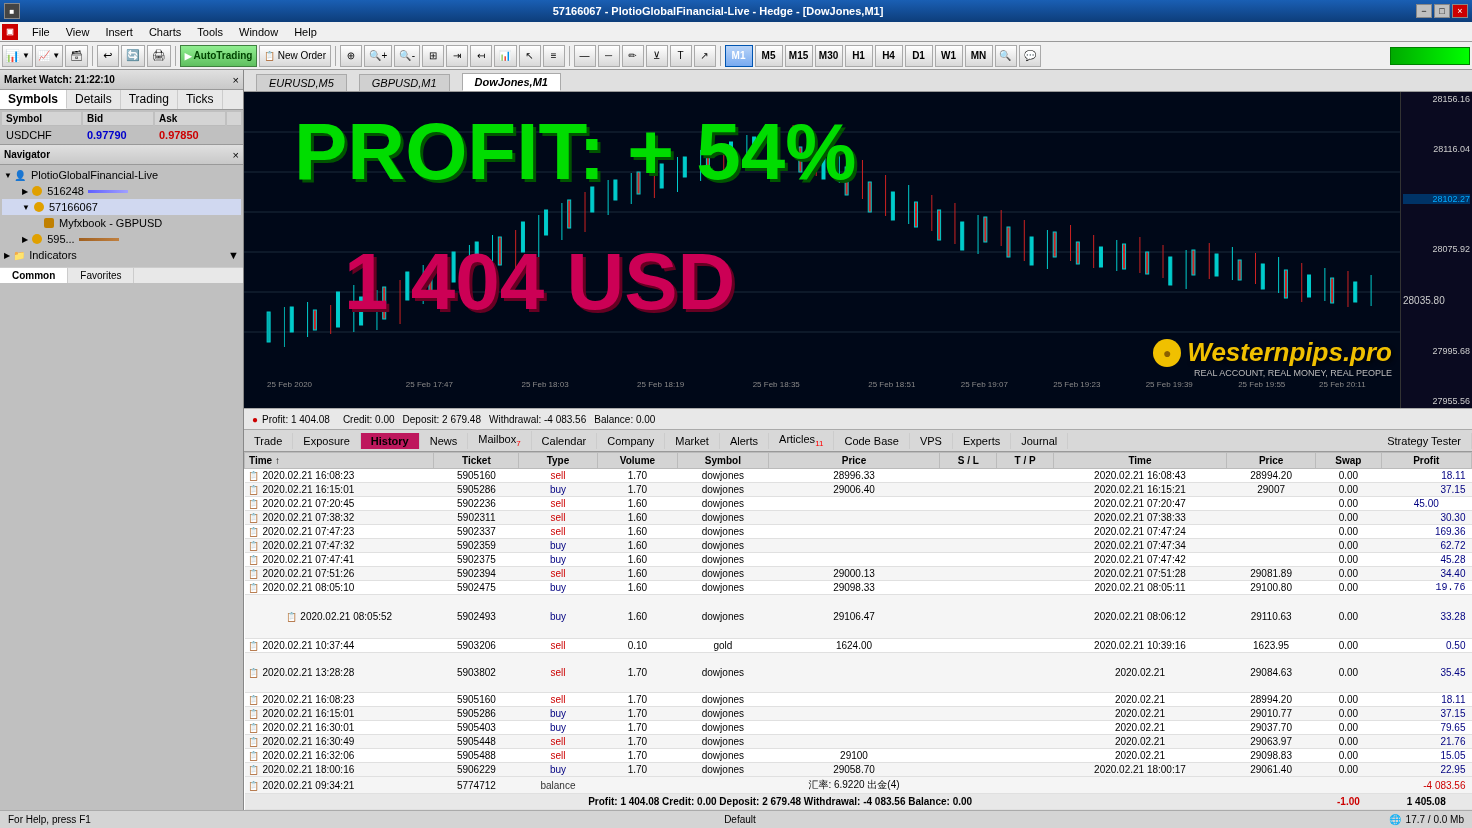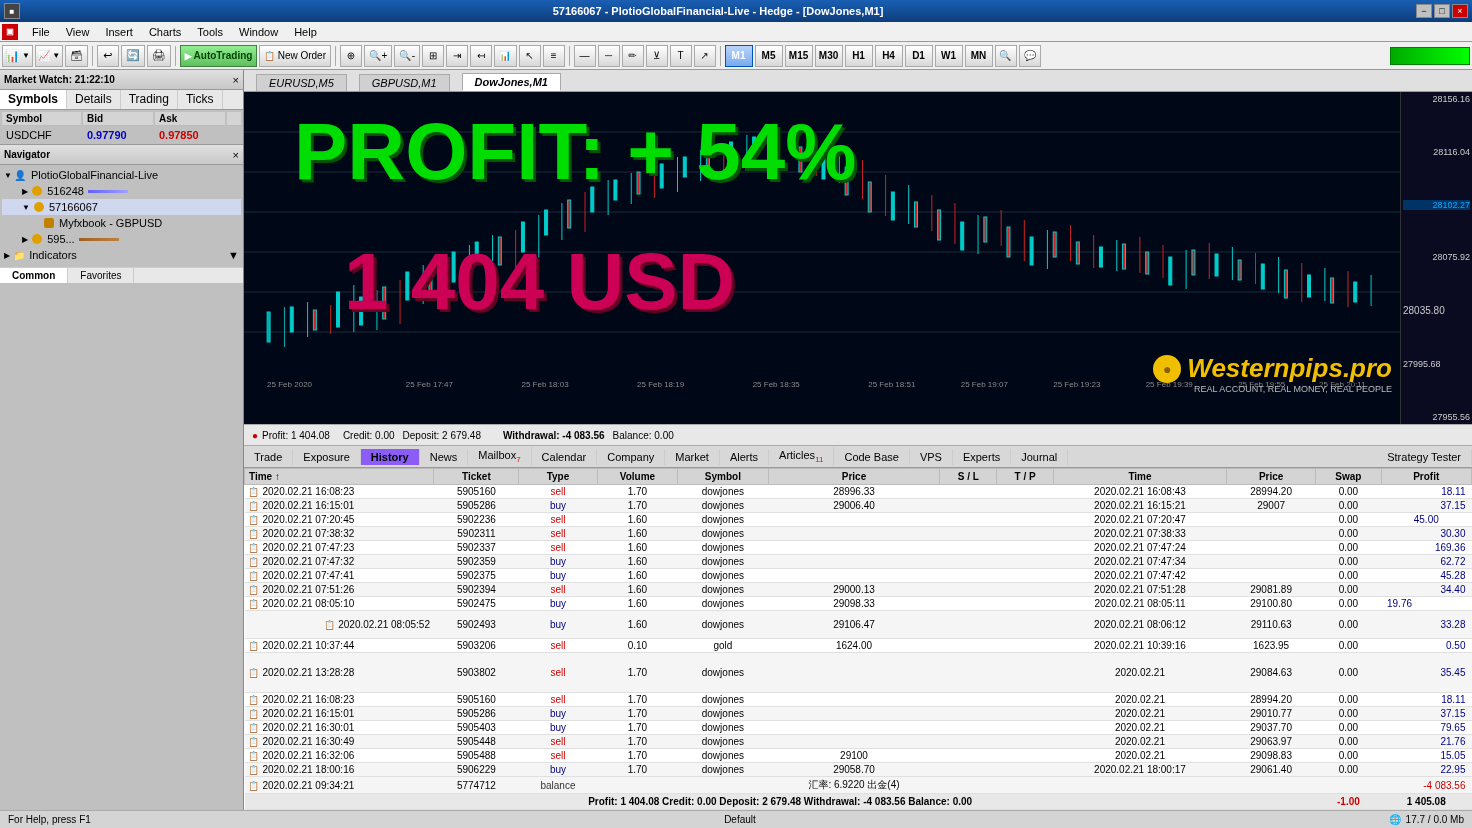--- a/index.html
+++ b/index.html
@@ -57,21 +57,21 @@
 
     
     #chart-area { flex: 1; background: #000018; position: relative; overflow: hidden; }
 
     
     #chart-svg { width: calc(100% - 70px); height: 100%; }
     
     
     #bottom-tabs { height: 22px; background: #e0e0e0; display: flex; align-items: center; border-bottom: 1px solid #999; }
     .bottom-tab { padding: 2px 10px; font-size: 11px; cursor: pointer; border-right: 1px solid #ccc; }
-    .bottom-tab.active { background: #8b5cf6; font-weight: bold; }
+    .bottom-tab.active { background: #be185d; font-weight: bold; }
 
     
     #trade-table-container { flex: 1; overflow-y: auto; background: white; }
     #trade-table { width: 100%; border-collapse: collapse; font-size: 11px; }
     #trade-table th { background: #d4d4d4; padding: 2px 6px; text-align: center; border: 1px solid #bbb; font-size: 10px; font-weight: bold; position: sticky; top: 0; white-space: nowrap; }
     #trade-table td { padding: 1px 6px; border-bottom: 1px solid #e0e0e0; text-align: center; white-space: nowrap; }
     #trade-table tr:nth-child(even) { background: #f5f5f5; }
 
     
     #status-bar { height: 18px; background: #d4d4d4; border-top: 1px solid #aaa; display: flex; align-items: center; justify-content: space-between; padding: 0 8px; font-size: 10px; }
@@ -437,21 +437,21 @@
           <text x="86%" y="295" fill="#888" font-size="8">25 Feb 19:55</text>
           <text x="93%" y="295" fill="#888" font-size="8">25 Feb 20:11</text>
         </svg>
 
         <div style="position:absolute;right:0;top:0;width:72px;height:100%;background:#0a0a20;border-left:1px solid #333;display:flex;flex-direction:column;justify-content:space-between;padding:2px 2px;">
           <div style="font-size:9px;color:#cccccc;text-align:right;">28156.16</div>
           <div style="font-size:9px;color:#cccccc;text-align:right;">28116.04</div>
           <div style="font-size:9px;color:#00aaff;text-align:right;background:#003366;">28102.27</div>
           <div style="font-size:9px;color:#cccccc;text-align:right;">28075.92</div>
           <div style="font-size:10px;color:#cccccc;text-align:left;">28035.80</div>
-          <div style="font-size:9px;color:#cccccc;text-align:left;">27995.68</div>
+          <div style="font-size:9px;color:#cccccc;text-align:right;">27995.68</div>
           <div style="font-size:9px;color:#cccccc;text-align:right;">27955.56</div>
         </div>
 
         <div style="position:absolute;bottom:30px;right:80px;text-align:right;pointer-events:none;">
           <div style="display:flex;align-items:center;justify-content:flex-end;gap:6px;">
             <div style="width:28px;height:28px;background:#f0c000;border-radius:50%;display:flex;align-items:center;justify-content:center;font-size:14px;color:#8b6000;">●</div>
             <span style="font-size:26px;font-weight:900;font-style:italic;color:#f0c000;text-shadow:2px 2px 4px rgba(0,0,0,0.8);">Westernpips.pro</span>
           </div>
           <div style="font-size:9px;color:#bbbbbb;text-align:right;">REAL ACCOUNT, REAL MONEY, REAL PEOPLE</div>
         </div>
@@ -461,21 +461,21 @@
         <div style="position:absolute;top:150px;left:100px;font-size:80px;font-weight:900;color:#cc0055;text-shadow:3px 3px 0 #660022;z-index:10;pointer-events:none;line-height:1;">1 404 USD</div>
       </div>
 
       <div id="bottom-panel">
 
         <div style="height:22px;background:#e8e8e8;border-top:1px solid #aaa;border-bottom:1px solid #aaa;display:flex;align-items:center;padding:0 8px;font-size:10px;">
           <span style="color:#cc0000;">●</span>
           <span style="margin-left:4px;">Profit: 1 404.08</span>
           <span style="margin-left:13px;">Credit: 0.00</span>
           <span style="margin-left:8px;">Deposit: 2 679.48</span>
-          <span style="margin-left:22px;font-weight:bold;">Withdrawal: -4 083.56</span>
+          <span style="margin-left:8px;">Withdrawal: -4 083.56</span>
           <span style="margin-left:8px;">Balance: 0.00</span>
         </div>
 
         <div id="bottom-tabs" style="height:22px;background:#d8d8d8;display:flex;align-items:center;border-bottom:1px solid #999;overflow:hidden;">
           <div class="bottom-tab">Trade</div>
           <div class="bottom-tab">Exposure</div>
           <div class="bottom-tab active">History</div>
           <div class="bottom-tab">News</div>
           <div class="bottom-tab">Mailbox<sub style="color:red;font-size:8px;">7</sub></div>
           <div class="bottom-tab">Calendar</div>
@@ -645,24 +645,24 @@
         <td>5902475</td>
         <td style="color:#000080;">buy</td>
         <td>1.60</td>
         <td>dowjones</td>
         <td>29098.33</td>
         <td></td>
         <td></td>
         <td>2020.02.21 08:05:11</td>
         <td>29100.80</td>
         <td>0.00</td>
-        <td style="text-align:left;color:#000080;">19.76</td>
-      </tr>
-                <tr style="background: rgb(245, 245, 245);">
-        <td style="text-align:right;padding:8px 4px;">
+        <td style="text-align:right;color:#000080;font-family:Liberation Mono, monospace;">19.76</td>
+      </tr>
+                <tr style="background: rgb(245, 245, 245);">
+        <td style="text-align:center;padding:16px 4px;">
           <span style="color:#cc6600;font-size:9px;">📋</span> 2020.02.21 08:05:52
         </td>
         <td>5902493</td>
         <td style="color:#000080;">buy</td>
         <td>1.60</td>
         <td>dowjones</td>
         <td>29106.47</td>
         <td></td>
         <td></td>
         <td>2020.02.21 08:06:12</td>

